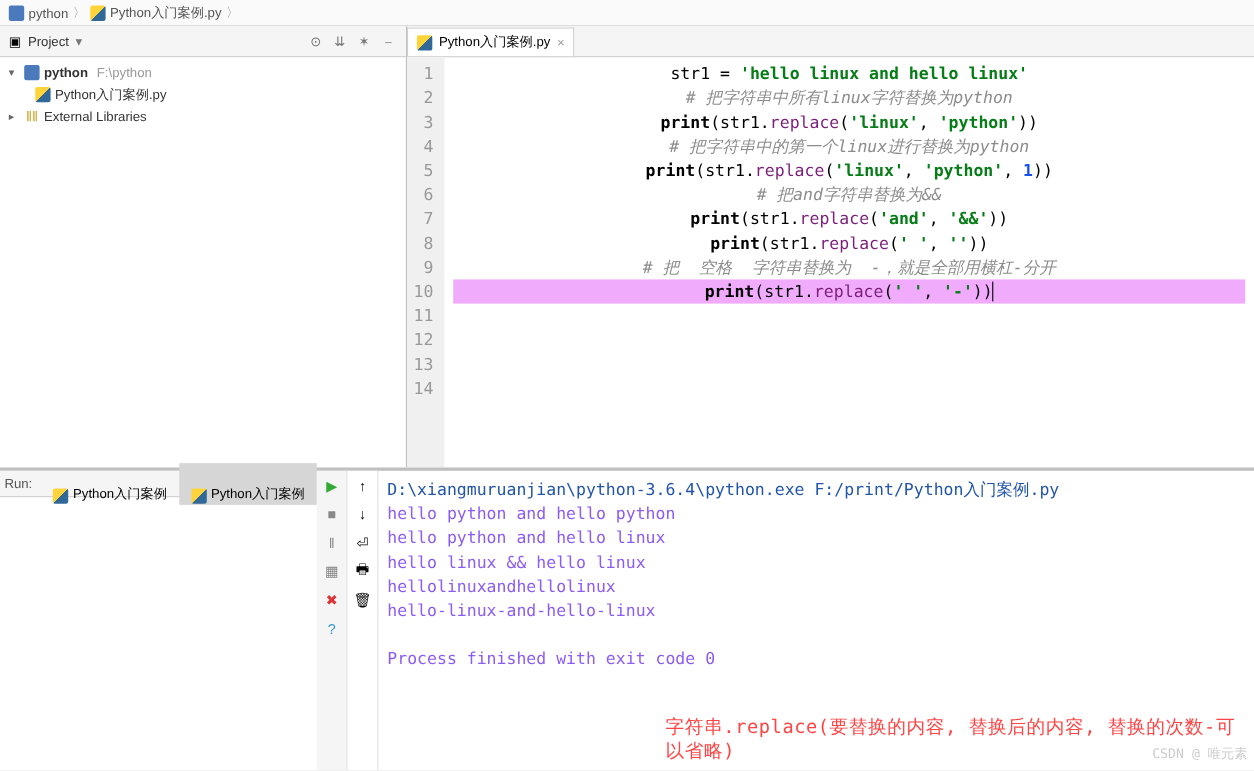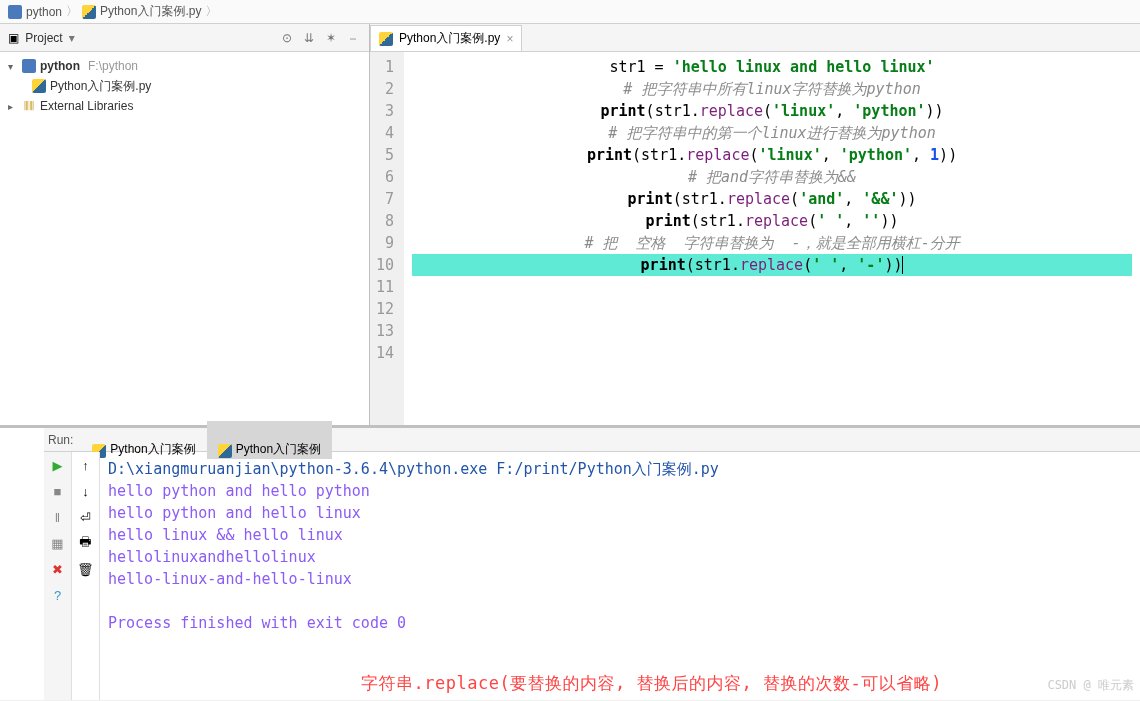--- a/index.html
+++ b/index.html
@@ -25,30 +25,30 @@
 .tpath { color: #999; margin-left: 4px; }
 .editor-panel { flex: 1; background: #fff; display: flex; flex-direction: column; }
 .tab-bar { height: 28px; background: #f5f5f5; border-bottom: 1px solid #d0d0d0; display: flex; align-items: flex-end; }
 .tab { height: 26px; background: #fff; border: 1px solid #d0d0d0; border-bottom: none; display: flex; align-items: center; padding: 0 8px; gap: 6px; font-size: 12px; }
 .tab .close { color: #999; cursor: pointer; font-size: 12px; }
 .editor-body { flex: 1; display: flex; font-family: Consolas, monospace; font-size: 15px; overflow: auto; }
 .gutter { background: #f0f0f0; color: #999; text-align: right; padding: 4px 10px 4px 6px; user-select: none; }
 .gutter div { height: 22px; line-height: 22px; }
 .code { padding: 4px 8px; flex: 1; }
 .code .line { height: 22px; line-height: 22px; white-space: pre; text-align: center; }
-.code .line.hl { background: #5eead4; }
+.code .line.hl { background: #f0abfc; }
 .kw { color: #000; font-weight: bold; }
 .str { color: #067d17; font-weight: bold; }
 .num { color: #1750eb; font-weight: bold; }
 .cmt { color: #8c8c8c; font-style: italic; }
 .fn { color: #7a1e7a; }
 .id { color: #000; }
 .op { color: #000; }
 .caret { border-right: 1px solid #000; }
-.run-panel { height: 275px; border-top: 3px solid #c0c0c0; background: #fff; display: flex; flex-direction: column; position: relative; padding-left: 44px; }
+.run-panel { height: 275px; border-top: 3px solid #c0c0c0; background: #fff; display: flex; flex-direction: row; position: relative; }
 .run-header { height: 24px; background: #f5f5f5; border-bottom: 1px solid #d0d0d0; display: flex; align-items: center; padding-left: 4px; }
 .run-header .lbl { color: #555; margin-right: 8px; }
 .run-tab { height: 38px; padding: 0 10px; display: flex; align-items: flex-end; gap: 4px; border: 1px solid transparent; cursor: pointer; }
 .run-tab.active { background: #d6d6d6; }
 .run-body { flex: 1; display: flex; }
 .run-tools { width: 28px; background: #f5f5f5; border-right: 1px solid #e0e0e0; display: flex; flex-direction: column; align-items: center; padding-top: 4px; gap: 8px; }
 .run-tools2 { width: 28px; background: #fff; border-right: 1px solid #e0e0e0; display: flex; flex-direction: column; align-items: center; padding-top: 4px; gap: 8px; }
 .tic { width: 18px; height: 18px; display: flex; align-items: center; justify-content: center; cursor: pointer; font-size: 13px; }
 .console { flex: 1; font-family: Consolas, monospace; font-size: 15px; padding: 6px 8px; line-height: 22px; position: relative; }
 .console .cmdline { color: #2255aa; }

